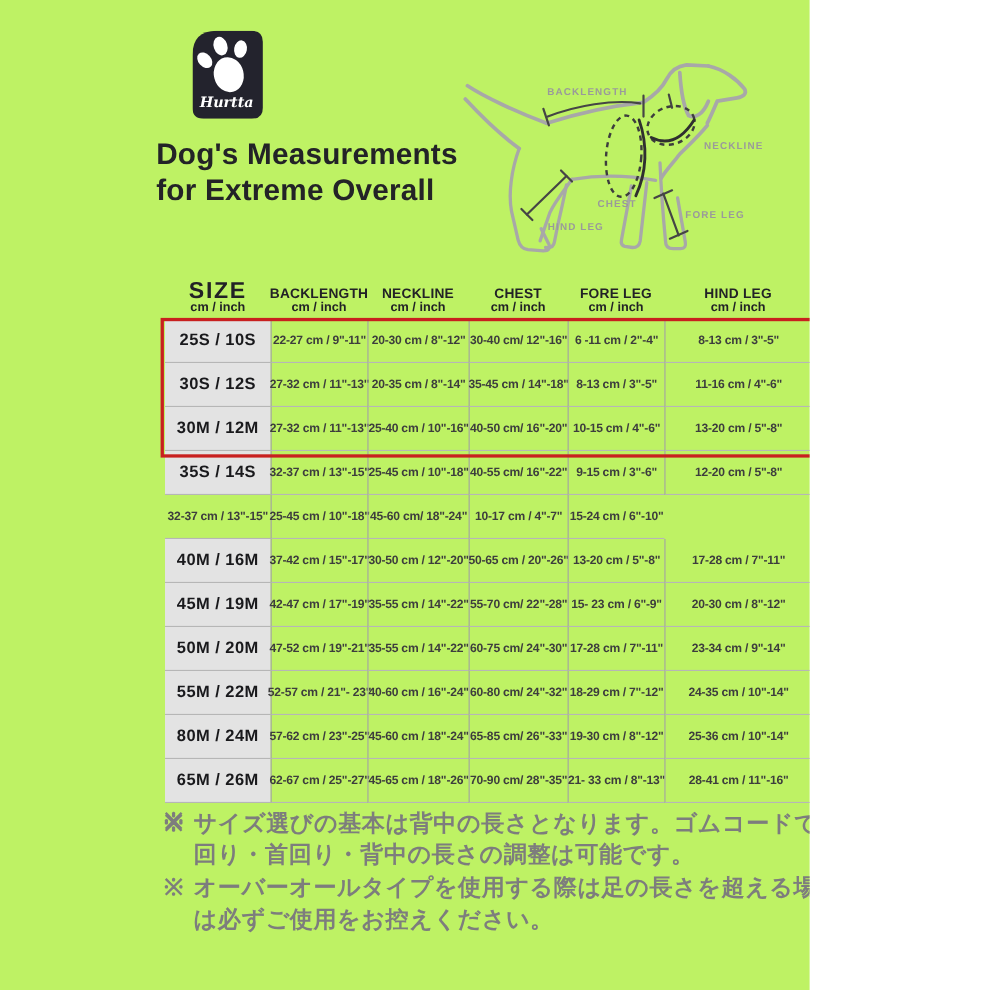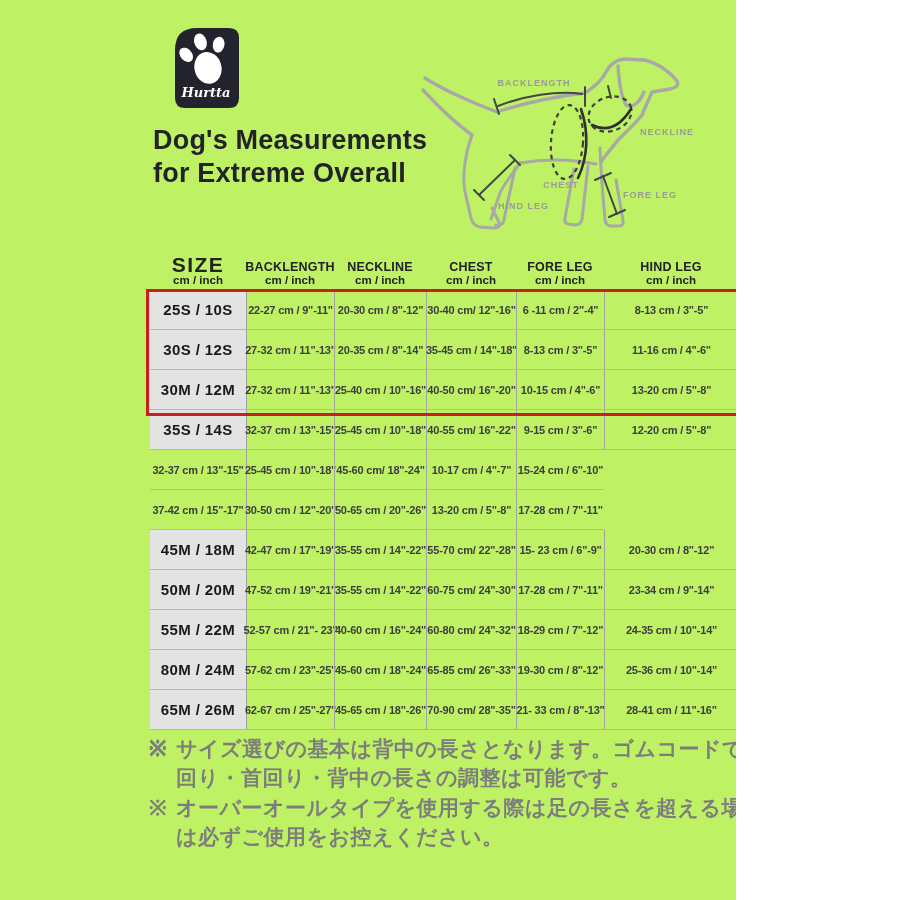--- a/index.html
+++ b/index.html
@@ -4,21 +4,21 @@
 <style>
   html,body { margin:0; padding:0; background:#fff; }
   .page {
     position:relative; width:736px; height:900px; background:#bef264;
     font-family:"Liberation Sans", sans-serif; overflow:hidden;
   }
   
   .logo { position:absolute; left:175px; top:28px; width:64px; height:80px; }
   
   .title {
-    position:absolute; left:153px; top:124px; width:300px;
+    position:absolute; left:142px; top:124px; width:300px;
     font-size:27px; line-height:33px; font-weight:800; color:#232327;
     letter-spacing:0.2px;
   }
   
   .diagram { position:absolute; left:418px; top:36px; width:290px; height:205px; }
   .diagram text {
     font-family:"Liberation Sans", sans-serif; font-size:9px; font-weight:700;
     fill:#9a9a9a; letter-spacing:1px;
   }
   .body-line { fill:none; stroke:#a8a8a8; stroke-width:3.4; stroke-linecap:round; stroke-linejoin:round; }
@@ -190,28 +190,29 @@
           <div class="cell">12-20 cm / 5"-8"</div>
         </div>
         <div class="trow">
           <div class="cell">32-37 cm / 13"-15"</div>
           <div class="cell">25-45 cm / 10"-18"</div>
           <div class="cell">45-60 cm/ 18"-24"</div>
           <div class="cell">10-17 cm / 4"-7"</div>
           <div class="cell">15-24 cm / 6"-10"</div>
         </div>
         <div class="trow">
+          <div class="cell size-cell">40M / 16M</div>
           <div class="cell">37-42 cm / 15"-17"</div>
           <div class="cell">30-50 cm / 12"-20"</div>
           <div class="cell">50-65 cm / 20"-26"</div>
           <div class="cell">13-20 cm / 5"-8"</div>
           <div class="cell">17-28 cm / 7"-11"</div>
         </div>
         <div class="trow">
-          <div class="cell size-cell">45M / 18M</div>
+          <div class="cell size-cell">45M / 19M</div>
           <div class="cell">42-47 cm / 17"-19"</div>
           <div class="cell">35-55 cm / 14"-22"</div>
           <div class="cell">55-70 cm/ 22"-28"</div>
           <div class="cell">15- 23 cm / 6"-9"</div>
           <div class="cell">20-30 cm / 8"-12"</div>
         </div>
         <div class="trow">
           <div class="cell size-cell">50M / 20M</div>
           <div class="cell">47-52 cm / 19"-21"</div>
           <div class="cell">35-55 cm / 14"-22"</div>

